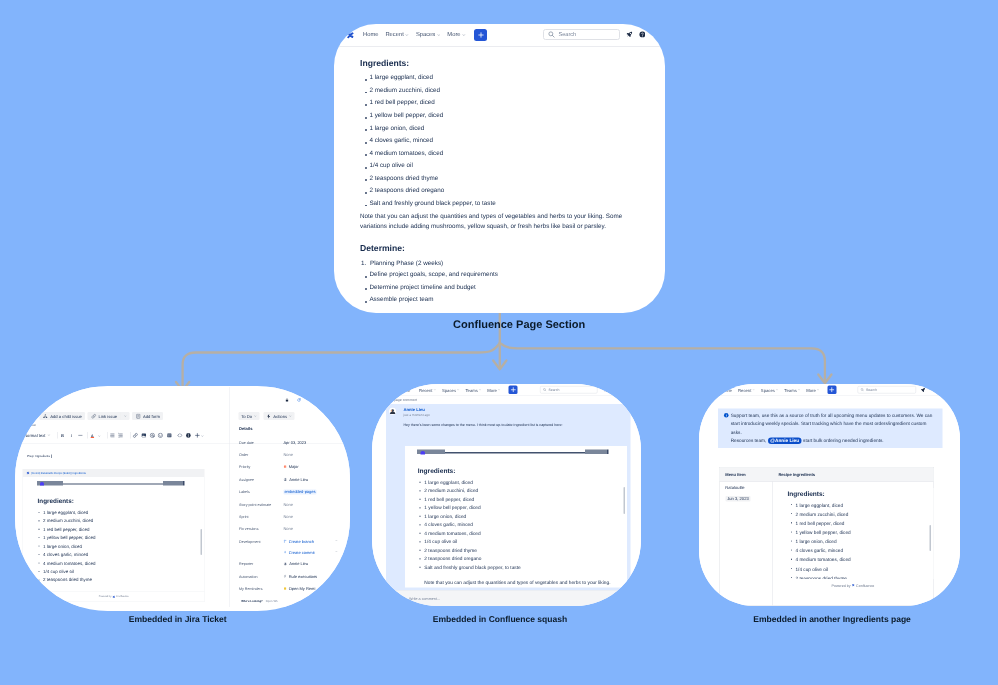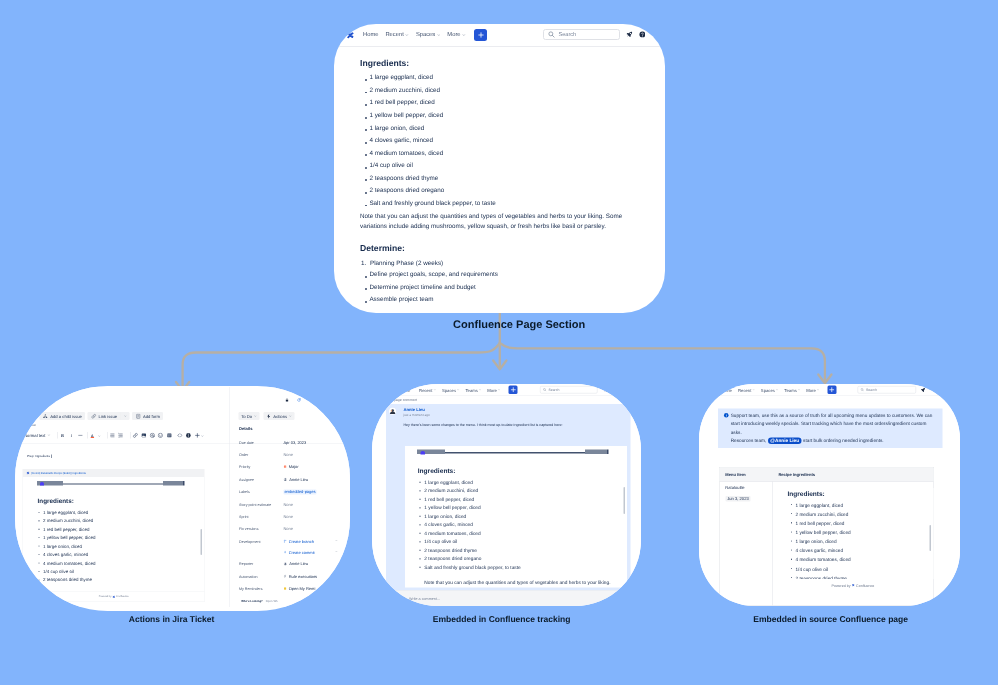--- a/index.html
+++ b/index.html
@@ -566,21 +566,21 @@
               </div>
             </div>
           </div>
         <div class="j-foot2">
           <span class="j-foot2a">Who's Looking?</span>
           <span class="j-foot2b muted">Open Wh</span>
         </div>
       </div>
     </div>
   </div>
-  <div class="caption cap-sub" style="left:128.8px;top:613.5px;">Actions in Jira Ticket</div>
+  <div class="caption cap-sub" style="left:128.8px;top:613.5px;">Embedded in Jira Ticket</div>
 
   <div class="bp cm-clip">
     <div class="cm-ui mini">
       <div class="cm-nav">
         <div class="cm-ni" style="margin-right:17.6px">
             <span>ome</span>
           </div>
         <div class="cm-ni">
             <span>Recent</span>
             <svg class="cm-car" viewBox="0 0 10 10">
@@ -661,21 +661,21 @@
           </ul>
         <div class="cm-note">Note that you can adjust the quantities and types of vegetables and herbs to your liking.</div>
         <div class="cm-scroll"></div>
       </div>
       <div class="cm-compose">
         <div class="cm-compose-av"></div>
         <div class="cm-compose-in">Write a comment...</div>
       </div>
     </div>
   </div>
-  <div class="caption cap-sub" style="left:432.8px;top:613.5px;">Embedded in Confluence tracking</div>
+  <div class="caption cap-sub" style="left:432.8px;top:613.5px;">Embedded in Confluence squash</div>
 
   <div class="bp pg-clip">
     <div class="pg-ui mini">
       <div class="pg-nav">
         <div class="pg-ni">
             <span>Home</span>
           </div>
         <div class="pg-ni">
             <span>Recent</span>
             <svg class="cm-car" viewBox="0 0 10 10">
@@ -762,15 +762,15 @@
                   <path d="M1.2 17.1c-.35.56-.75 1.2-1.08 1.74-.3.5-.14 1.14.35 1.44l4.55 2.8c.5.3 1.15.14 1.45-.35.28-.47.64-1.08.94-1.57 2.1-3.46 4.2-3.03 8-1.22l4.5 2.14c.53.25 1.16.02 1.4-.52l2.17-4.9c.23-.52 0-1.14-.52-1.37-.95-.45-2.84-1.34-4.54-2.16-6.16-2.98-11.4-2.8-15.8 4z" fill="#2253ce"></path>
                   <path d="M22.8 6.9c.35-.56.75-1.2 1.08-1.74.3-.5.14-1.14-.35-1.44L19 .92c-.5-.3-1.15-.14-1.45.35-.28.47-.64 1.08-.94 1.57-2.1 3.46-4.2 3.03-8 1.22L4.1 1.92c-.53-.25-1.16-.02-1.4.52L.53 7.34c-.23.52 0 1.14.52 1.37.95.45 2.84 1.34 4.54 2.16 6.16 2.98 11.4 2.8 15.8-4z" fill="#2253ce"></path>
                 </svg>
               <span>Confluence</span>
             </div>
           </div>
         </div>
       </div>
     </div>
   </div>
-  <div class="caption cap-sub" style="left:753.3px;top:613.5px;">Embedded in source Confluence page</div>
+  <div class="caption cap-sub" style="left:753.3px;top:613.5px;">Embedded in another Ingredients page</div>
 
 </div>
 
 </body></html>

